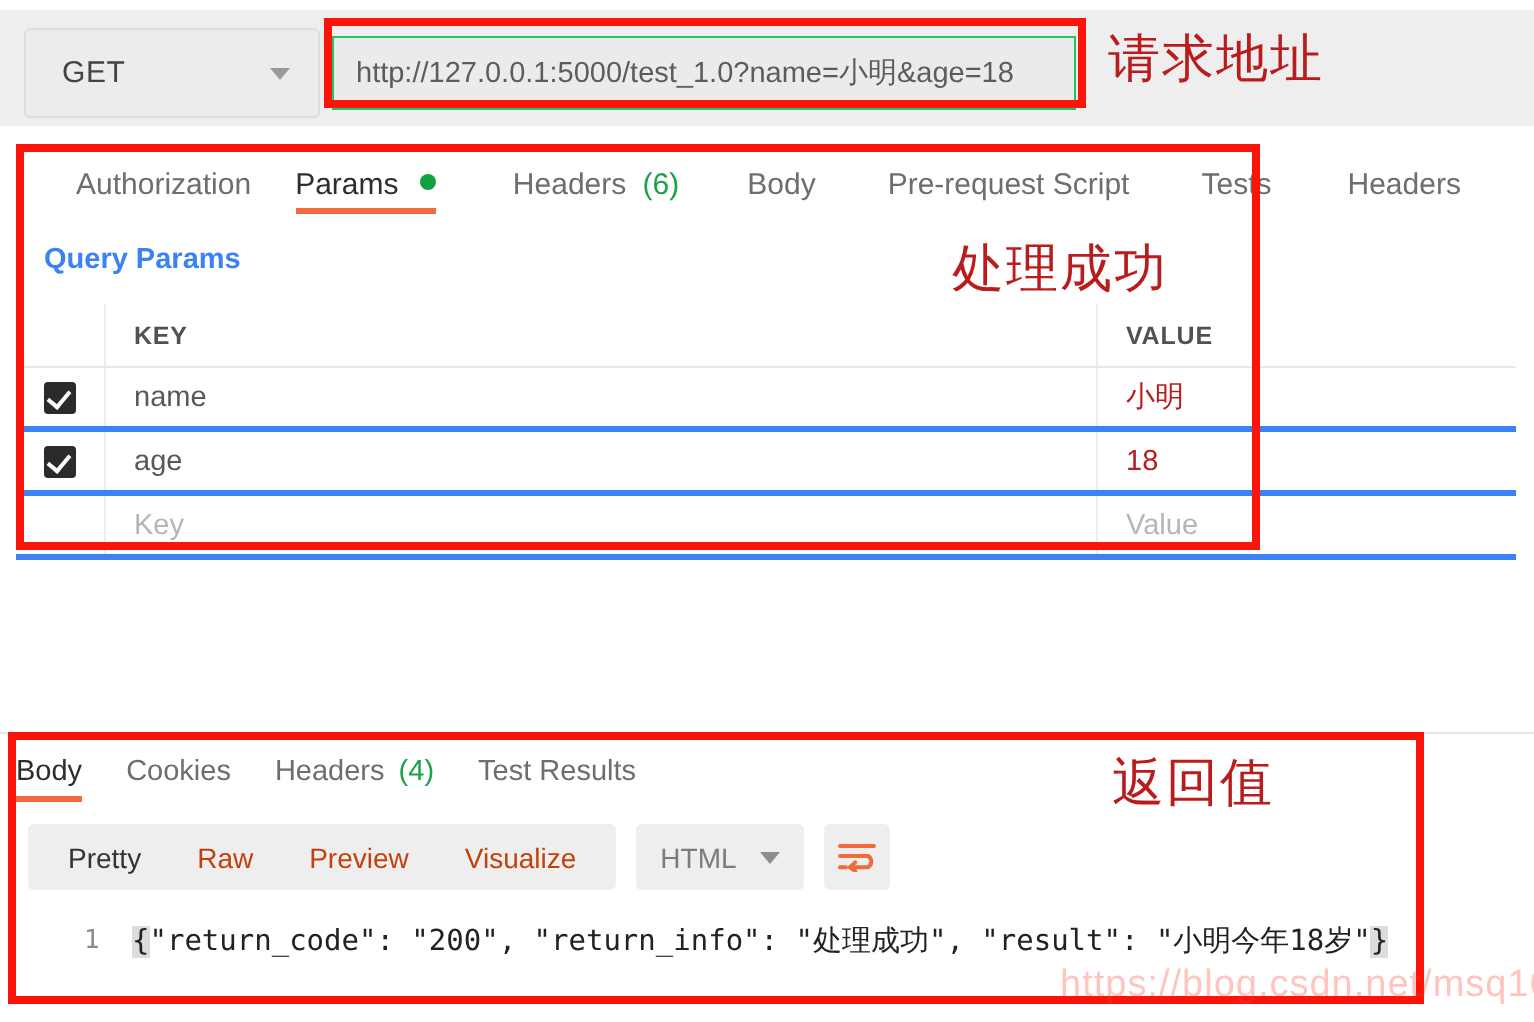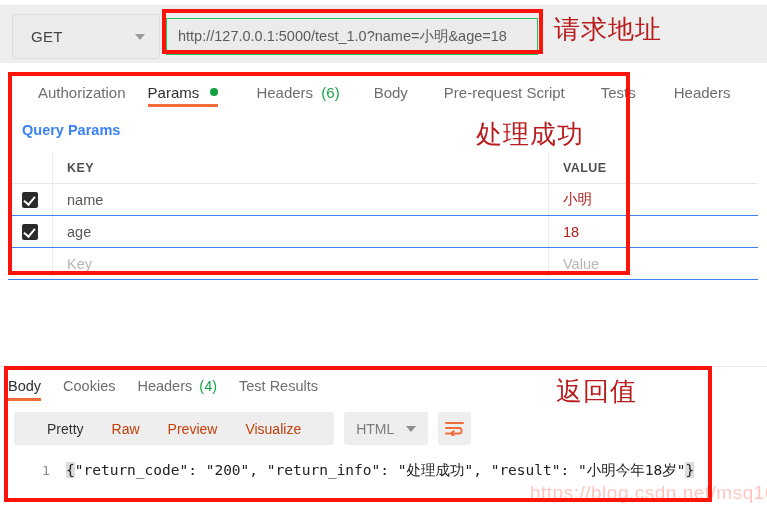--- a/index.html
+++ b/index.html
@@ -136,21 +136,21 @@
     font-weight: bold;
   }
   .ptable {
     position: absolute;
     left: 8px; top: 152px;
     width: 750px;
   }
   .prow {
     display: flex;
     height: 32px;
-    border-bottom: 1px solid #3b82f6;
+    border-bottom: 3px solid #3b82f6;
     align-items: center;
   }
   .prow.hdr { height: 32px; border-bottom: 1px solid #e8e8e8; }
   .cell-chk {
     width: 45px;
     display: flex; align-items: center; justify-content: center;
     border-right: 1px solid #ededed;
     height: 100%;
   }
   .cell-key {
@@ -227,21 +227,21 @@
     position: absolute;
     left: 14px; top: 412px;
     height: 33px;
     display: flex; align-items: center;
   }
   .seg-group {
     height: 33px;
     background: #eeeeee;
     border-radius: 3px;
     display: flex; align-items: center;
-    padding: 0 19px;
+    padding: 0 6px;
   }
   .seg {
     font-size: 14px;
     color: #c2410c;
     padding: 0 14px;
     white-space: nowrap;
   }
   .seg.active { color: #333333; }
   .lang-box {
     margin-left: 10px;

